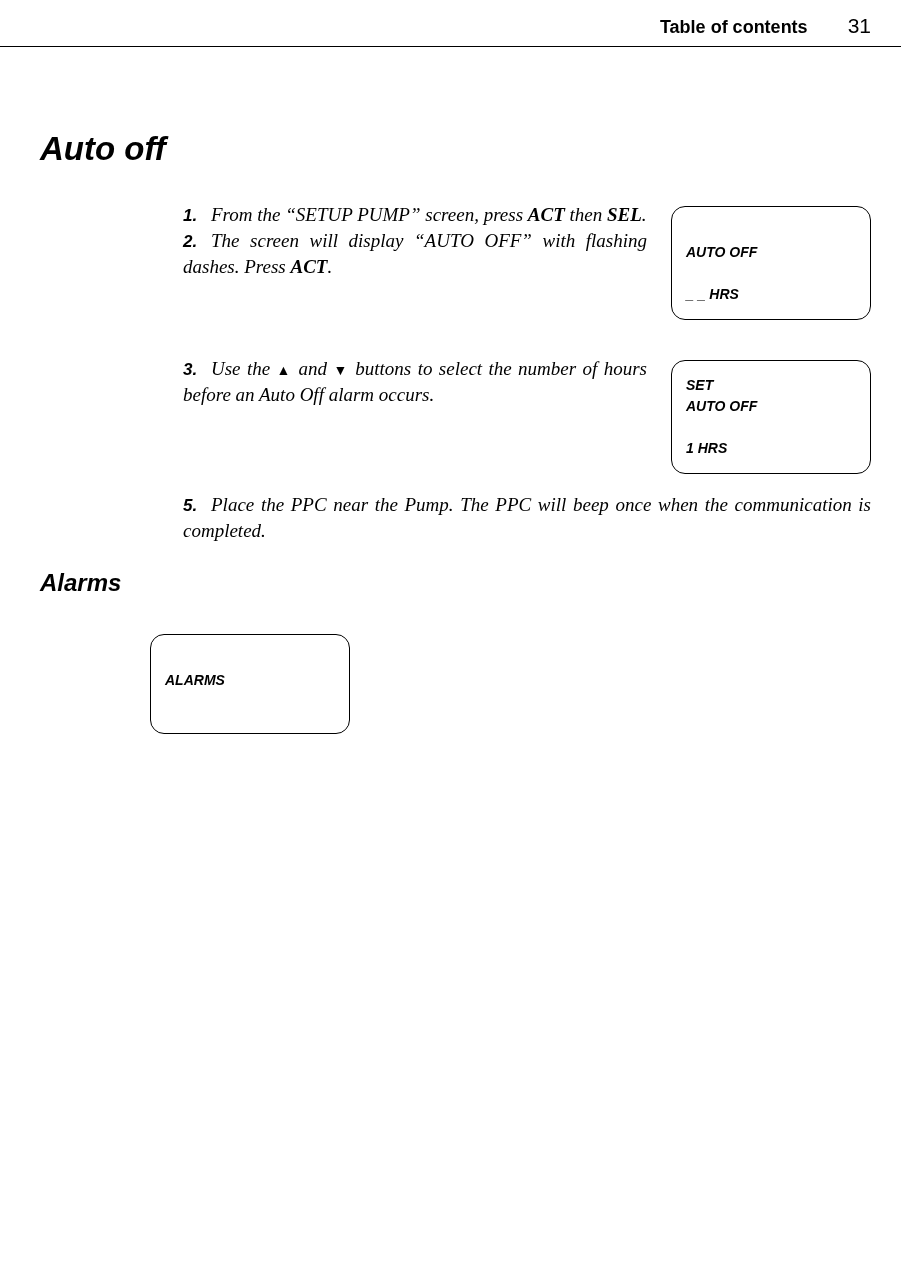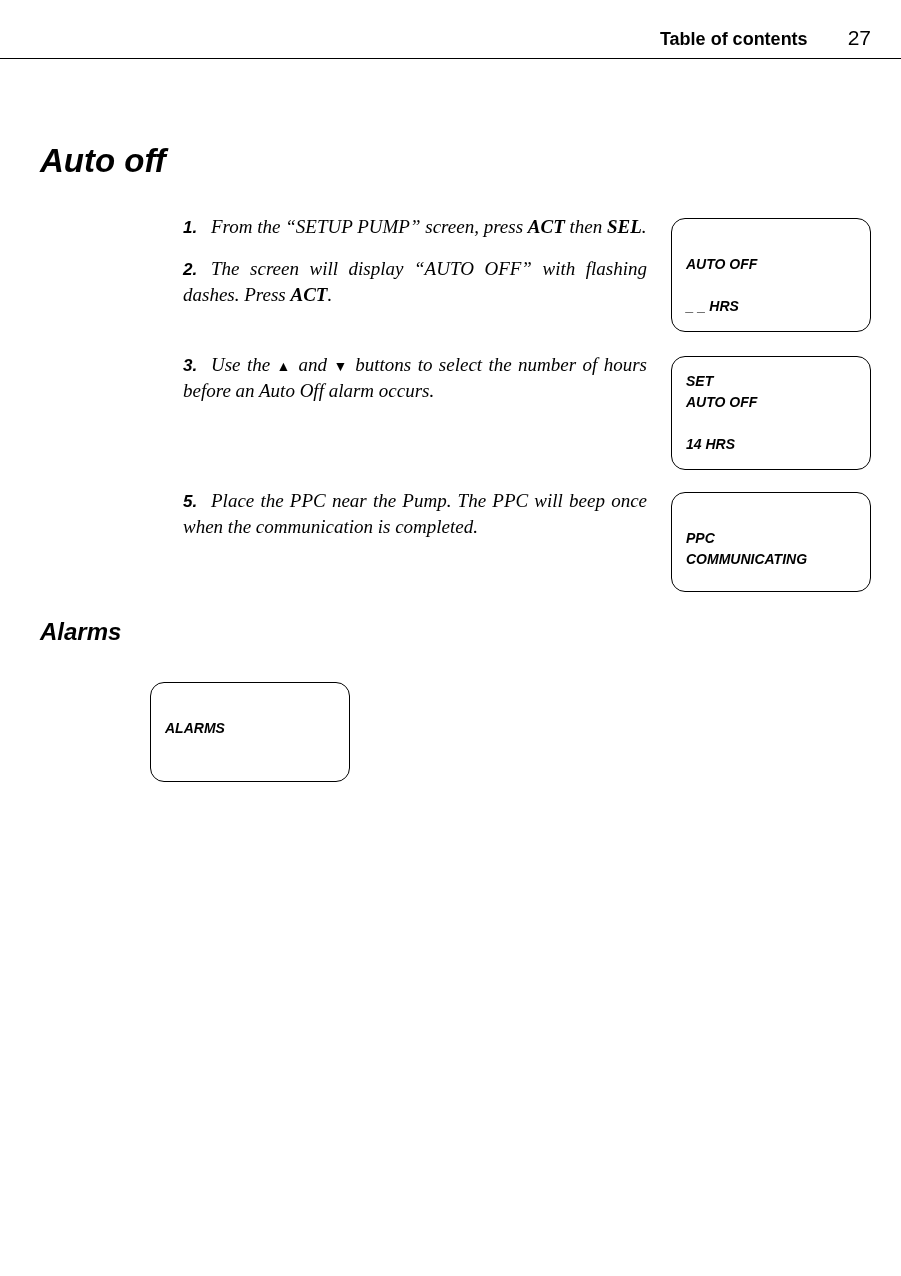--- a/index.html
+++ b/index.html
@@ -9,21 +9,21 @@
     line-height: 1.35;
     color: #000;
     background: #fff;
     width: 901px;
     padding: 0;
   }
   .header {
     display: flex;
     justify-content: flex-end;
     align-items: baseline;
-    padding: 24px 30px 6px 0;
+    padding: 12px 30px 6px 0;
     gap: 40px;
     border-bottom: 1.5px solid #000;
   }
   .toc {
     font-family: Arial, Helvetica, sans-serif;
     font-weight: bold;
     font-size: 18px;
   }
   .pagenum {
     font-family: Arial, Helvetica, sans-serif;
@@ -99,67 +99,63 @@
   .numline {
     padding-left: 0;
     text-indent: 0;
   }
 </style>
 </head>
 <body>
 
 <div class="header">
   <span class="toc">Table of contents</span>
-  <span class="pagenum">27</span>
+  <span class="pagenum">31</span>
 </div>
 
 <div class="content">
 
   <h1 class="sec">Auto off</h1>
 
   <div class="body-indent">
 
 
     <div class="step-row">
       <div class="step-text">
         <p class="numline">
           <span class="num">1.</span><span>From the “SETUP PUMP” screen, press </span><b>ACT</b><span> then </span><b>SEL</b><span>.</span>
         </p>
-        <p class="numline" style="margin-top:16px">
+        <p class="numline" style="">
           <span class="num">2.</span><span>The screen will display “AUTO OFF” with flashing dashes. Press </span><b>ACT</b><span>.</span>
         </p>
       </div>
       <div class="screen tall2 scr-spacer">
 AUTO OFF
 
     _ _ HRS</div>
     </div>
 
-    <div class="step-row" style="margin-top:20px">
+    <div class="step-row" style="margin-top:36px">
       <div class="step-text">
         <p class="numline">
           <span class="num">3.</span><span>Use the </span><span class="tri">▲</span><span> and </span><span class="tri">▼</span><span> buttons to select the number of hours before an Auto Off alarm occurs.</span>
         </p>
       </div>
       <div class="screen tall2 scr-spacer">SET
 AUTO OFF
 
-    14 HRS</div>
+    1 HRS</div>
     </div>
 
     <div class="step-row" style="margin-top:4px">
       <div class="step-text">
         <p class="numline">
           <span class="num">5.</span><span>Place the PPC near the Pump. The PPC will beep once when the communication is completed.</span>
         </p>
       </div>
-      <div class="screen tall2 scr-spacer">
-PPC
-COMMUNICATING
-</div>
     </div>
 
   </div>
 
   <h2 class="sec">Alarms</h2>
 
   <div class="body-indent">
 
 
     <div class="step-row">

